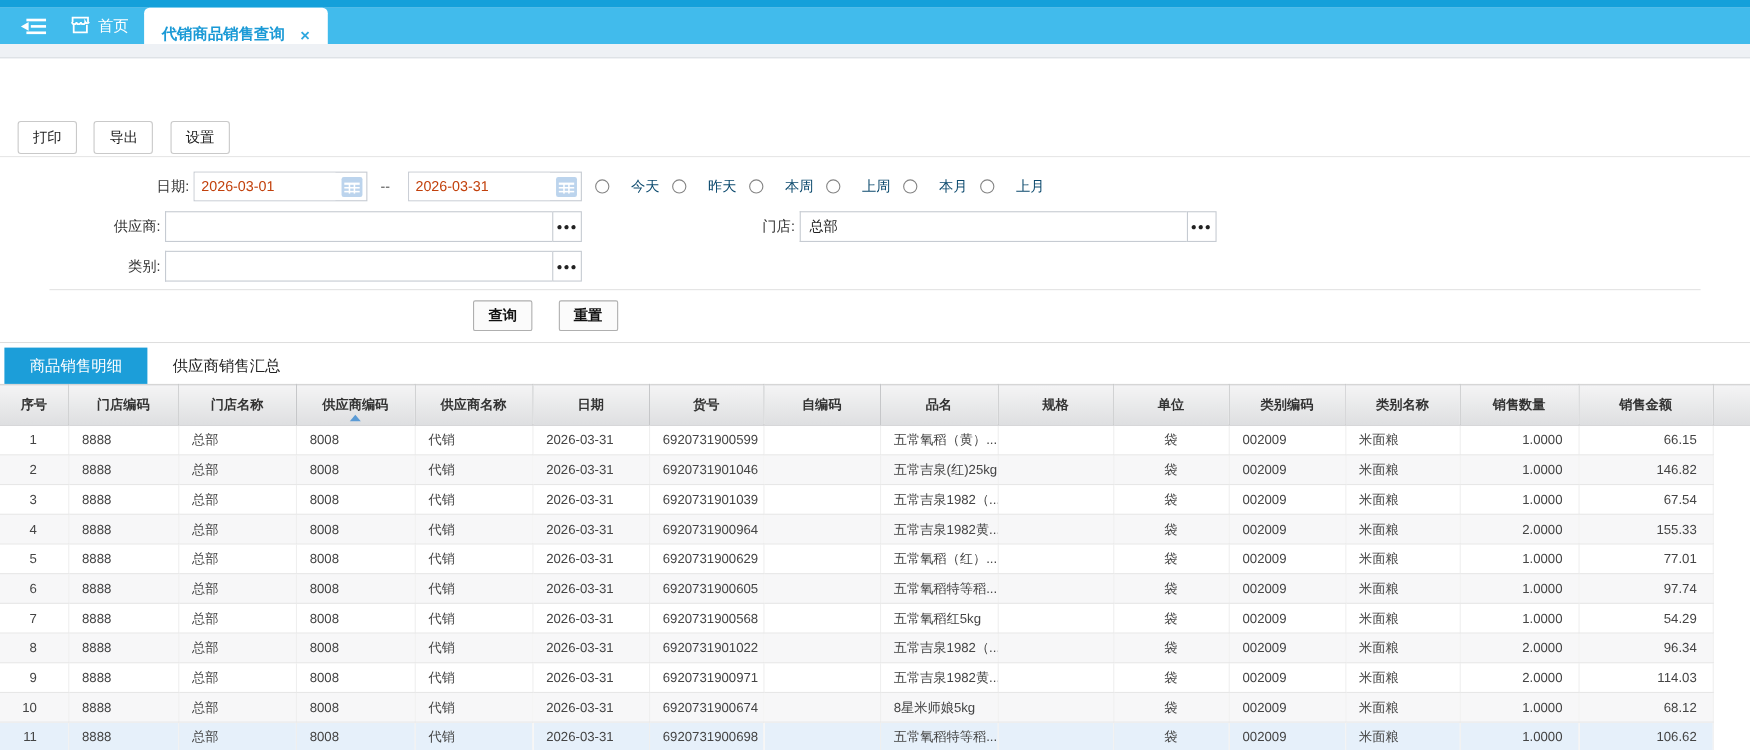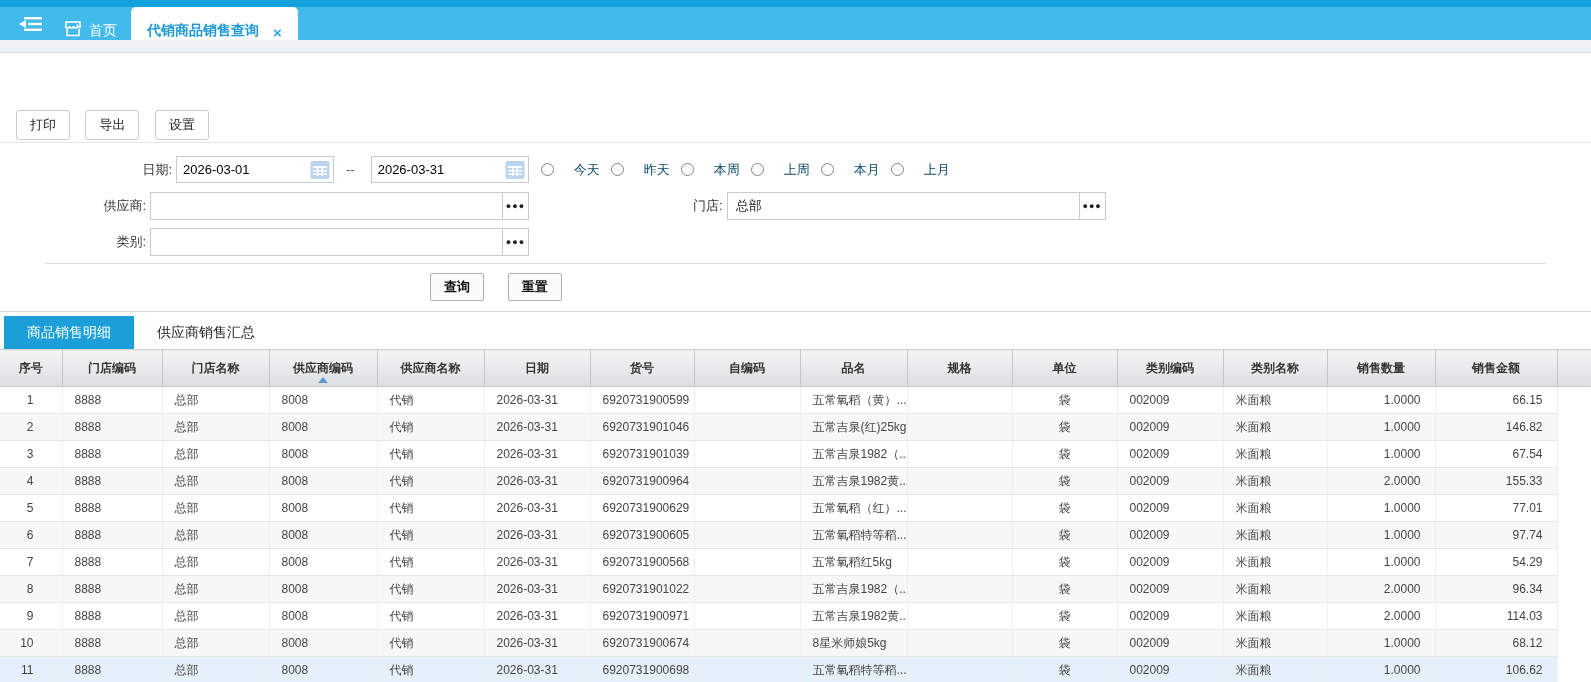--- a/index.html
+++ b/index.html
@@ -3,21 +3,21 @@
 <meta charset="utf-8">
 <style>
   * { margin:0; padding:0; box-sizing:border-box; }
   html,body { width:1591px; height:682px; background:#fff; overflow:hidden;
               font-family:"Liberation Sans","DejaVu Sans",sans-serif; }
 
   
   .topbar-strip { height:7px; background:#14A0DA; }
   .topbar-main  { height:33px; background:#41BBEC; display:flex; align-items:flex-end; position:relative; }
   .tb-icon { display:inline-flex; align-items:center; height:33px; margin-left:18px; cursor:pointer; }
-  .home-item { display:inline-flex; align-items:flex-end; gap:7px; height:33px; margin-left:22px;
+  .home-item { display:inline-flex; align-items:center; gap:7px; height:33px; margin-left:22px;
                color:#fff; font-size:14px; cursor:pointer; }
   .active-tab { display:inline-flex; align-items:flex-end; gap:14px; height:33px; margin-left:14px;
                 background:#fff; border-radius:5px 5px 0 0; padding:0 16px;
                 color:#1B9AD6; font-size:14px; font-weight:bold; cursor:pointer; }
   .active-tab .close { color:#2FA8DF; font-size:15px; font-weight:bold; cursor:pointer; line-height:1; }
 
   
   .gap-band { height:13px; background:#EEF1F5; border-bottom:1px solid #DADEE3; }
   .toolbar { background:#fff; padding:9px 0 2px 16px; border-bottom:1px solid #E2E2E2;margin-top:48px; }
   .tool-btn { display:inline-block; min-width:50px; text-align:center; padding:5px 13px; margin-right:11px;
@@ -27,21 +27,21 @@
   
   .filters { background:#fff; padding-top:12px; font-size:13px; color:#333; border-bottom:1px solid #D8D8D8; }
   .frow { display:flex; align-items:center; height:29px; margin-bottom:7px; }
   .flabel { display:inline-block; text-align:right; }
   .flabel.w-date { width:172px; }
   .flabel.w-left { width:146px; }
   .flabel.w-store { margin-left:164px; }
   .dateinput { position:relative; width:158px; height:27px; margin-left:4px;
                border:1px solid #C6CBD2; background:#fff; }
   .dateinput input { width:128px; height:100%; border:none; outline:none; padding:0 6px;
-                     font-size:13px; color:#000000; font-family:inherit; }
+                     font-size:13px; color:#c2410c; font-family:inherit; }
   .cal-ic { position:absolute; right:3px; top:3px; }
   .range-sep { margin:0 12px; color:#555; }
   .radios { display:flex; align-items:center; margin-left:12px; gap:11px; }
   .radio-item { display:inline-flex; align-items:center; gap:20px; cursor:pointer; color:#0c4a6e;justify-content:center; }
   .radio-dot { width:13px; height:13px; border:1px solid #848484; border-radius:50%; background:#fff; }
   .pickwrap { display:flex; align-items:stretch; margin-left:4px; height:28px; }
   .pickwrap input { width:352px; border:1px solid #C6CBD2; border-right:none; outline:none;
                     padding:0 8px; font-size:13px; color:#222; font-family:inherit; }
   .dots-btn { width:27px; border:1px solid #C6CBD2; background:#fff; font-size:9px; letter-spacing:1px;
               color:#222; cursor:pointer; display:flex; align-items:center; justify-content:center; font-weight:bold; }

